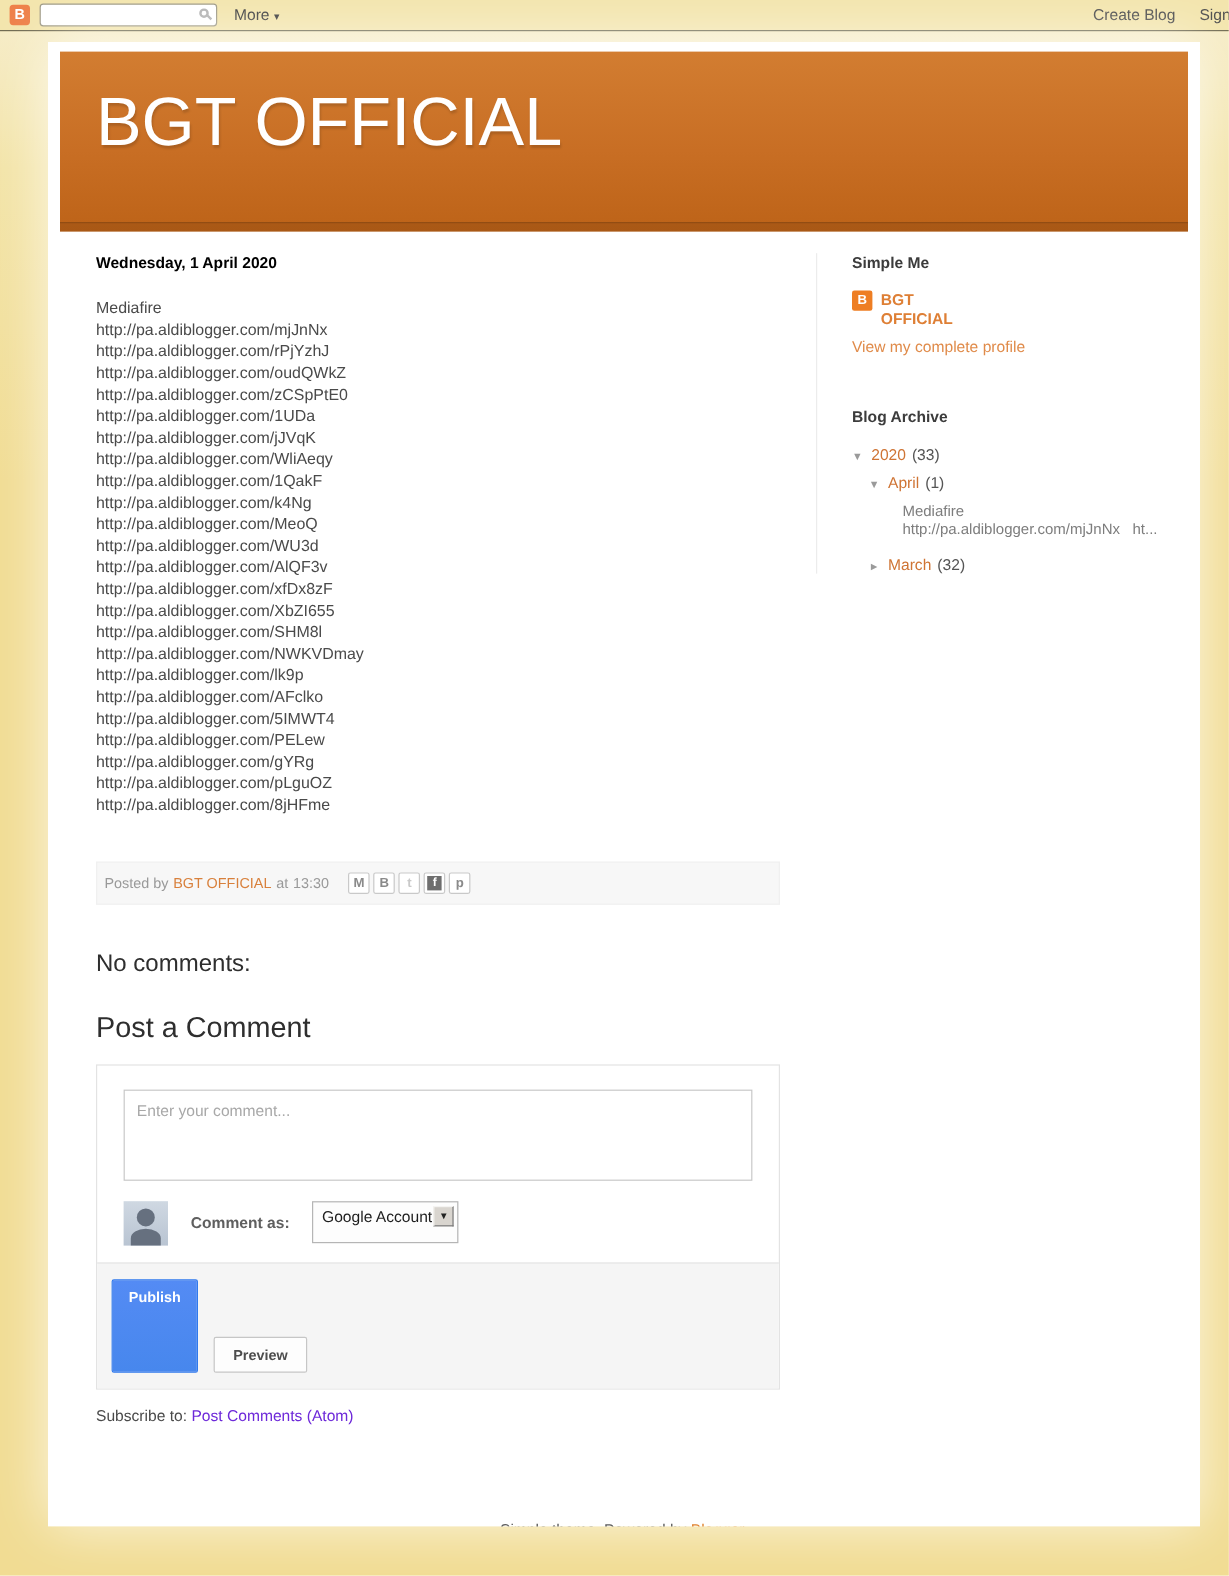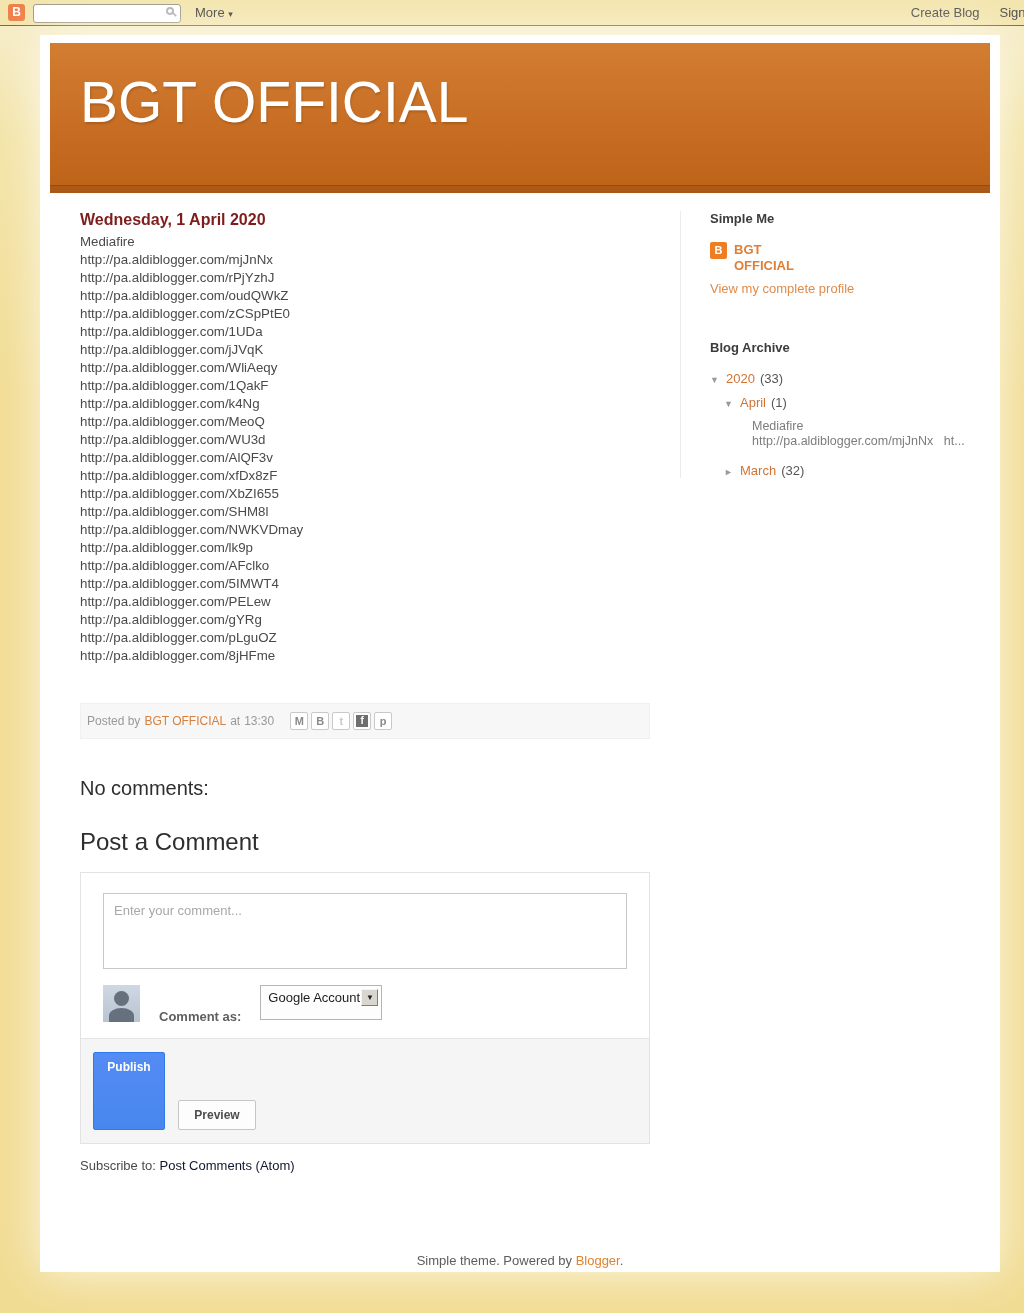--- a/index.html
+++ b/index.html
@@ -58,21 +58,21 @@
     position:absolute; left:0; right:0; bottom:0; height:8px;
     background: rgba(0,0,0,0.10); border-top:1px solid rgba(0,0,0,0.14);
   }
 
   
   .content-row { display:flex; margin-top:18px; min-height:925px; align-items:flex-start; }
   .main-col { margin-left:40px; width:570px; }
   .side-col { margin-left:30px; border-left:1px solid #ececec; padding-left:29px; flex:1; padding-right:28px; }
 
   
-  .post-date { font-size:16px; font-weight:bold; color:#7f1d1d; margin-bottom:4px; }
+  .post-date { font-size:13px; font-weight:bold; color:#000000; margin-bottom:22px; }
   .post-body { font-size:13.3px; color:#4a4a4a; line-height:18px; }
   .post-footer {
     margin-top:38px; background:#f7f7f7; border:1px solid #f0f0f0;
     padding:8px 6px; display:flex; align-items:center; font-size:12px; color:#999;
   }
   .post-footer a { text-decoration:none; }
   .author-link { color:#d8803c; margin:0 4px; }
   .time-link { color:#999; margin-left:4px; }
   .share-row { display:flex; margin-left:16px; gap:3px; }
   .share-icon {
@@ -96,21 +96,21 @@
     font-size:13px; font-family:"Liberation Sans", sans-serif; color:#333; resize:none; outline:none;
   }
   .comment-textarea::placeholder { color:#a8a8a8; }
   .comment-as-row { display:flex; align-items:flex-start; margin:12px 0 14px 0; }
   .avatar { width:37px; height:37px; background:linear-gradient(180deg,#cfd8e2,#b9c4d2);
     position:relative; overflow:hidden; flex:0 0 auto; }
   .avatar .head { position:absolute; left:11px; top:6px; width:15px; height:15px;
     border-radius:50%; background:#66707f; }
   .avatar .shoulders { position:absolute; left:6px; top:23px; width:25px; height:16px;
     border-radius:50% 50% 0 0; background:#66707f; }
-  .comment-as-label { margin-left:19px; margin-top:24px; font-size:13px; font-weight:bold; color:#5f5f5f; }
+  .comment-as-label { margin-left:19px; margin-top:10px; font-size:13px; font-weight:bold; color:#5f5f5f; }
   .account-select {
     margin-left:19px; width:122px; height:35px; border:1px solid #b5b5b5; background:#fdfdfd;
     position:relative; cursor:pointer;
   }
   .account-select .sel-text { font-size:13px; color:#1d1d1d; padding:4px 0 0 7px; white-space:nowrap; }
   .sel-btn {
     position:absolute; top:3px; right:3px; width:17px; height:17px; background:#d9d5cf;
     border-top:1px solid #f5f4f2; border-left:1px solid #f5f4f2;
     border-right:1px solid #7e7e7e; border-bottom:1px solid #7e7e7e;
     font-size:8px; color:#222; text-align:center; line-height:16px;
@@ -122,21 +122,21 @@
     font-family:"Liberation Sans", sans-serif; }
   .btn-publish { width:72px; color:#fff; background:linear-gradient(180deg,#548bf4,#4787ed);
     border:1px solid #3079ed; }
   .btn-preview { width:78px; color:#4d4d4d; background:#fdfdfd; border:1px solid #c6c6c6;margin-top:48px; }
 
   
   .pager { position:relative; margin-top:28px; height:17px; font-size:13px; }
   .pager .home { display:block; text-align:center; color:#d8803c; text-decoration:none; }
   .pager .older { position:absolute; right:-4px; top:0; color:#d8803c; text-decoration:none; }
   .subscribe { margin-top:14px; font-size:13px; color:#4a4a4a; }
-  .subscribe a { color:#0f172a; text-decoration:none; }
+  .subscribe a { color:#6d28d9; text-decoration:none; }
 
   
   .side-heading { font-size:13px; font-weight:bold; color:#3c3c3c; }
   .profile-row { display:flex; margin-top:16px; gap:7px; }
   .profile-b-icon { width:17px; height:17px; border-radius:2px; background:#ee7e23; color:#fff;
     font-weight:bold; font-size:11px; line-height:17px; text-align:center; flex:0 0 auto; }
   .profile-name { color:#de7f35; font-weight:bold; font-size:13px; line-height:16px; width:80px;
     text-decoration:none; display:block; }
   .profile-link { display:block; margin-top:7px; color:#e08b4a; font-size:13px; text-decoration:none; }
   .archive-heading { margin-top:44px; }

